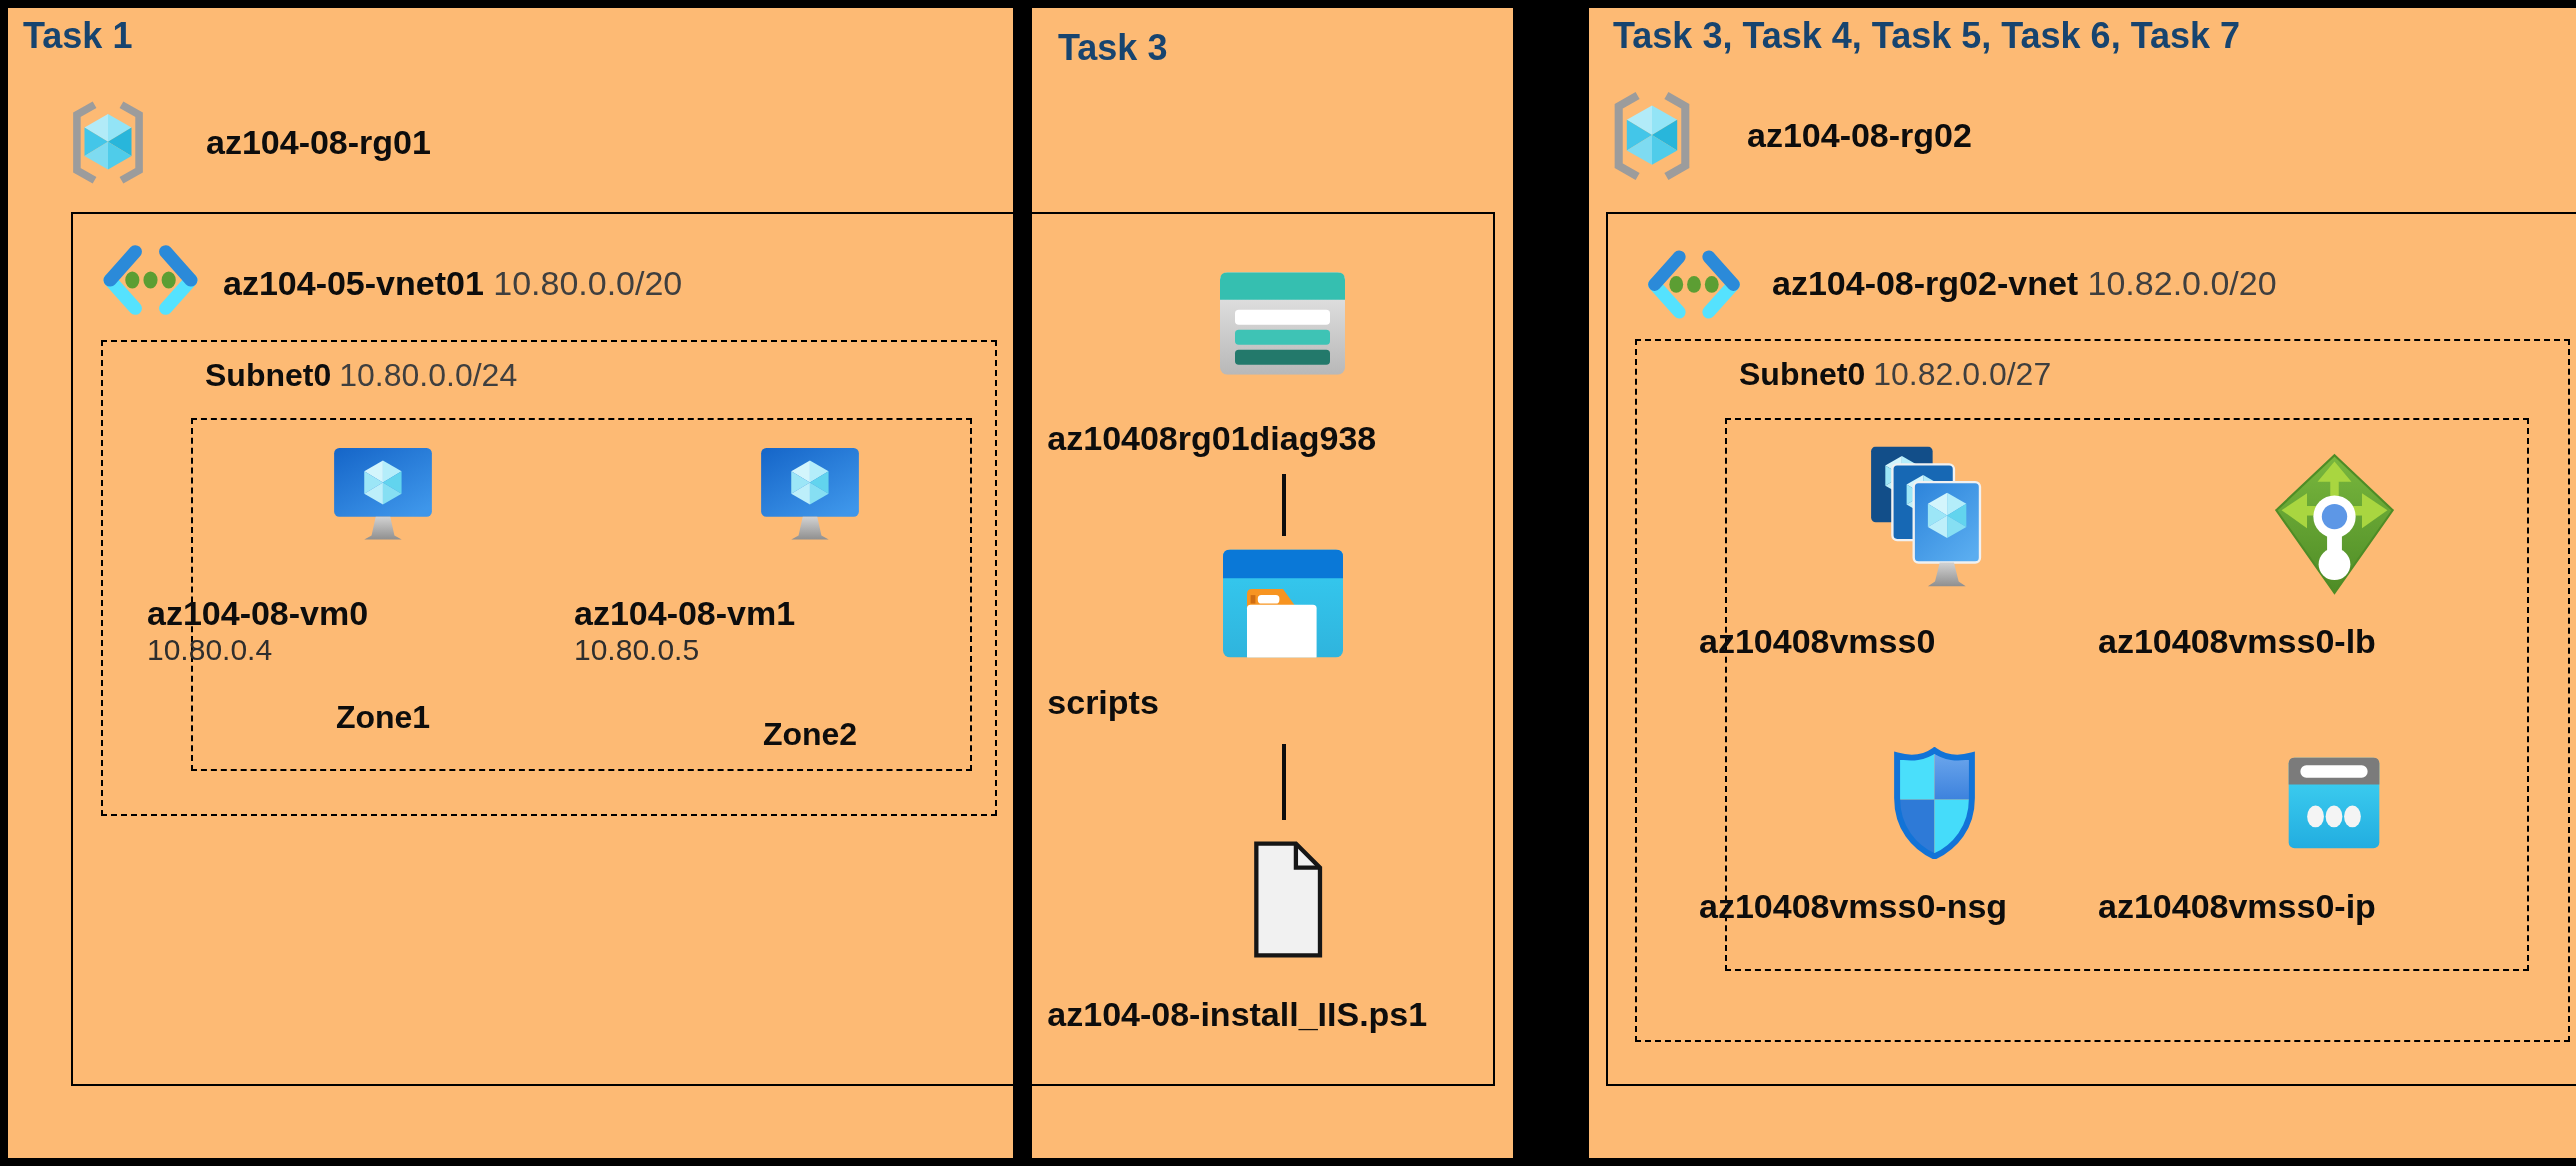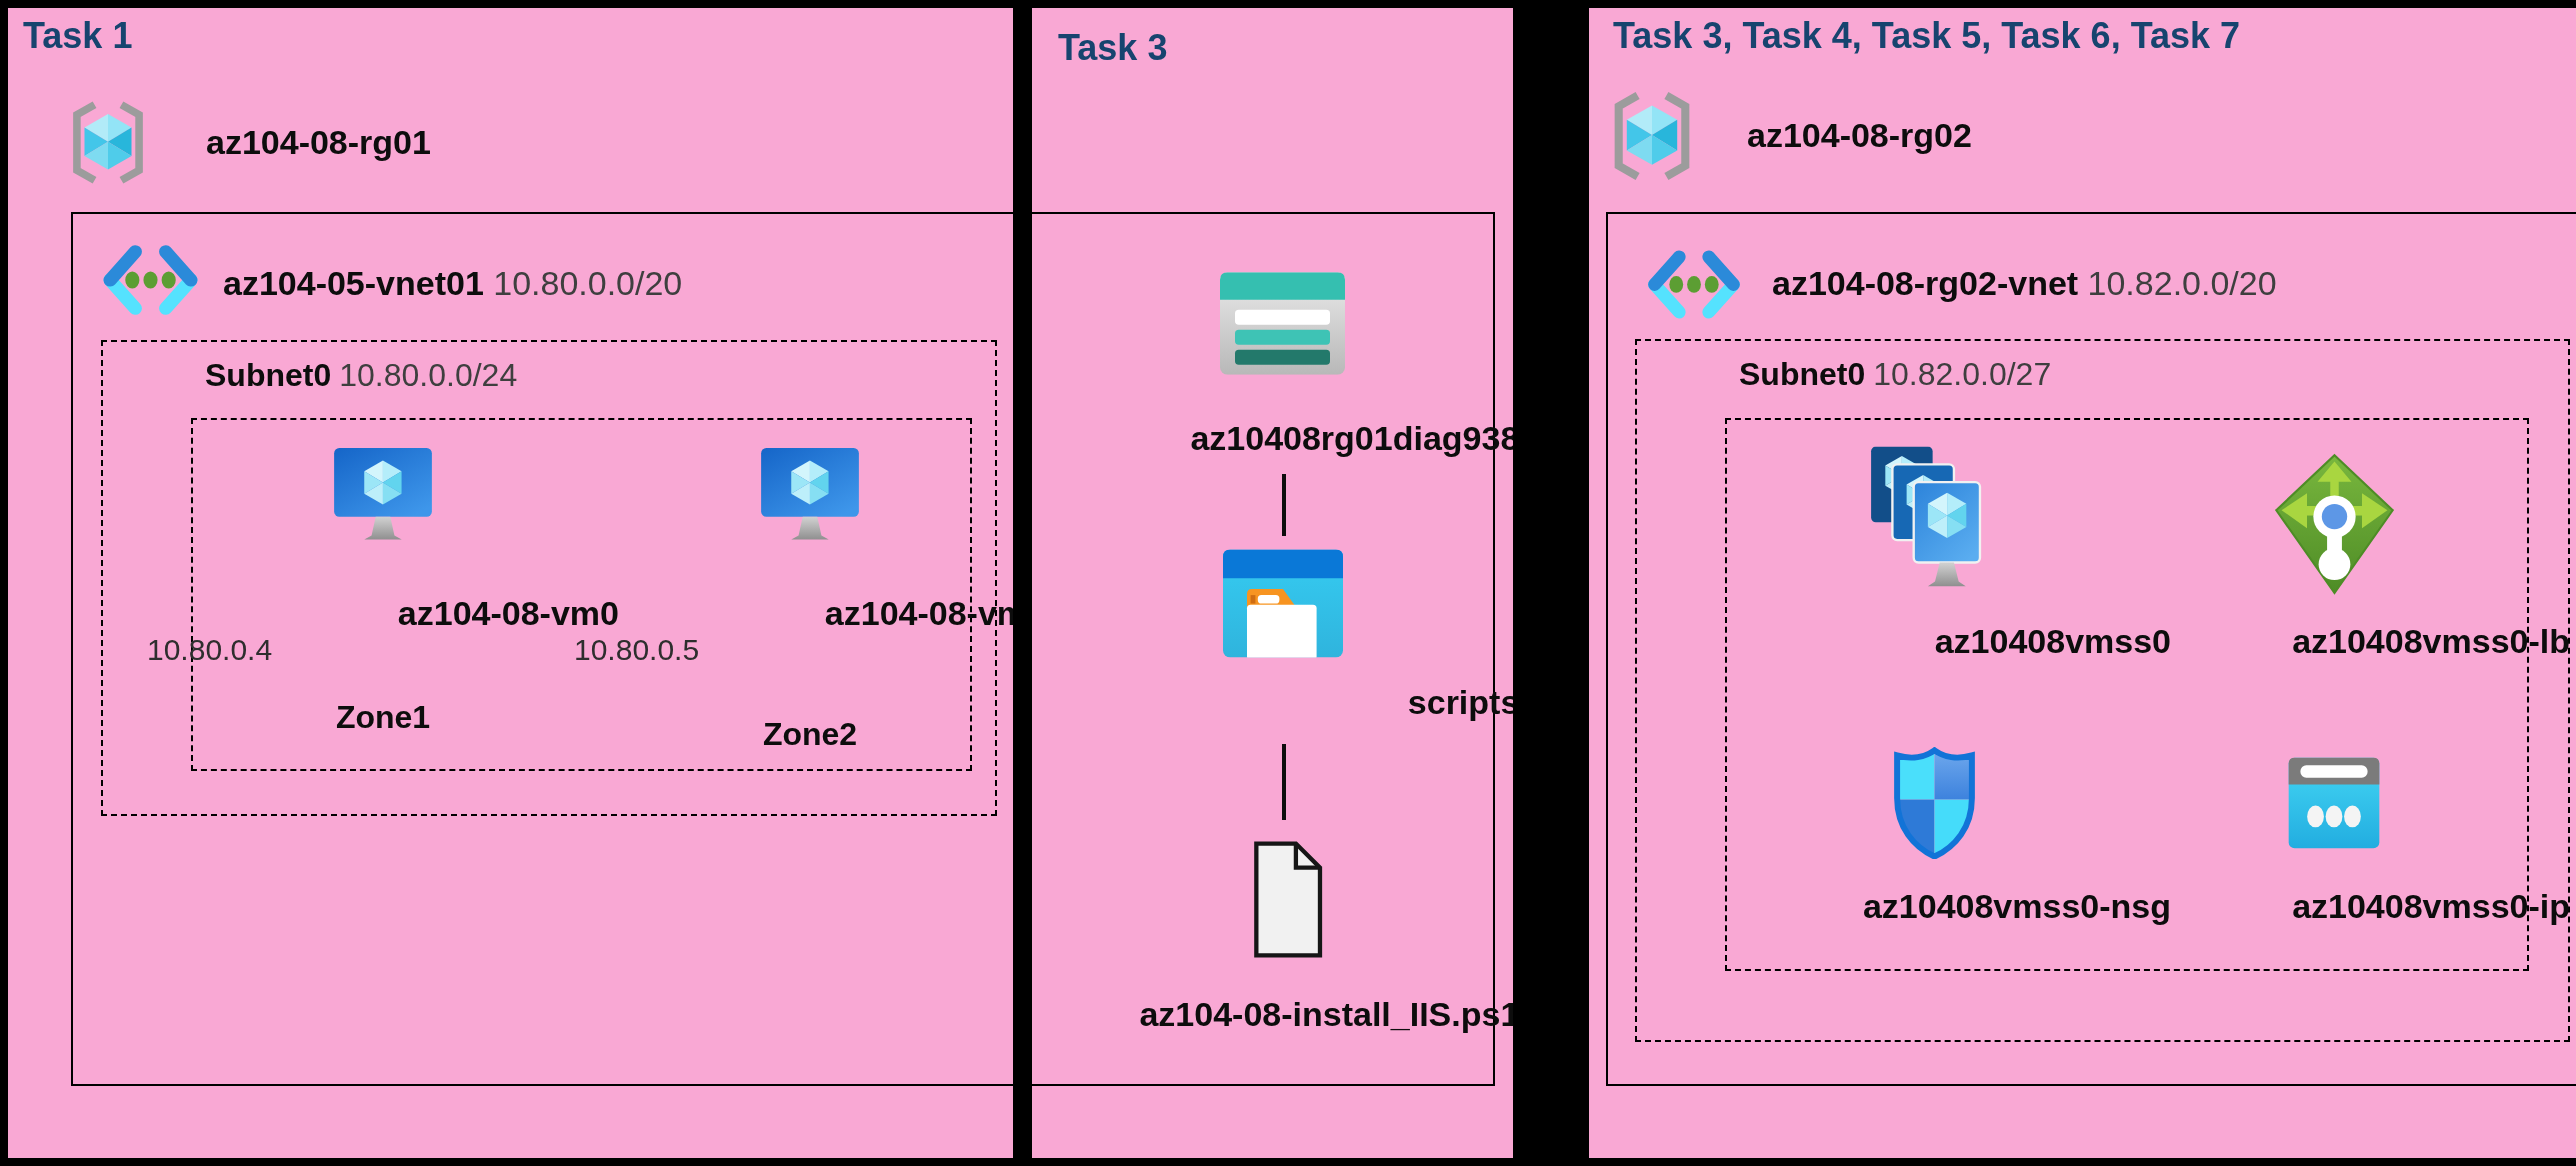--- a/index.html
+++ b/index.html
@@ -1,29 +1,29 @@
 <!DOCTYPE html>
 <html style="font-size:10.8px"><head>
 <meta charset="utf-8">
 <style>
   html,body{margin:0;padding:0;background:#000;}
   #canvas{position:relative;width:2576px;height:1166px;background:#000;overflow:hidden;
           font-family:"Liberation Sans",sans-serif;}
-  .panel{position:absolute;top:8px;height:1150px;background:#f9a8d4;overflow:hidden;}
+  .panel{position:absolute;top:8px;height:1150px;background:#fdba74;overflow:hidden;}
   #p1{left:8px;width:1005px;}
   #p2{left:1032px;width:481px;}
   #p3{left:1542px;width:1026px;margin-left:47px;}
   .ptitle{position:absolute;font-weight:700;font-size:36px;color:#17446f;white-space:nowrap;}
   .solidbox{position:absolute;border:2.7px solid #000;box-sizing:border-box;}
   .dashbox{position:absolute;border:2.7px dashed #000;box-sizing:border-box;}
   .lbl{position:absolute;font-weight:700;font-size:34px;color:#0d0d0d;white-space:nowrap;}
   .lbl .cidr{font-weight:400;color:#3f3f3f;margin-left:9.4px;}
   .sublbl{position:absolute;font-weight:700;font-size:32px;color:#0d0d0d;white-space:nowrap;}
   .sublbl .cidr{font-weight:400;color:#3f3f3f;margin-left:8px;}
-  .clabel{position:absolute;width:472px;text-align:right;font-weight:700;font-size:34px;
+  .clabel{position:absolute;width:472px;text-align:left;font-weight:700;font-size:34px;
           color:#0d0d0d;white-space:nowrap;}
   .cip{position:absolute;width:472px;text-align:left;font-weight:400;font-size:30px;color:#2e2e2e;}
   .czone{position:absolute;width:472px;text-align:center;font-weight:700;font-size:32px;color:#0d0d0d;}
   .icon{position:absolute;}
   .vline{position:absolute;width:3.4px;background:#0d0d0d;}
   svg{display:block;width:100%;height:100%;}
 </style>
 </head>
 <body>
 

